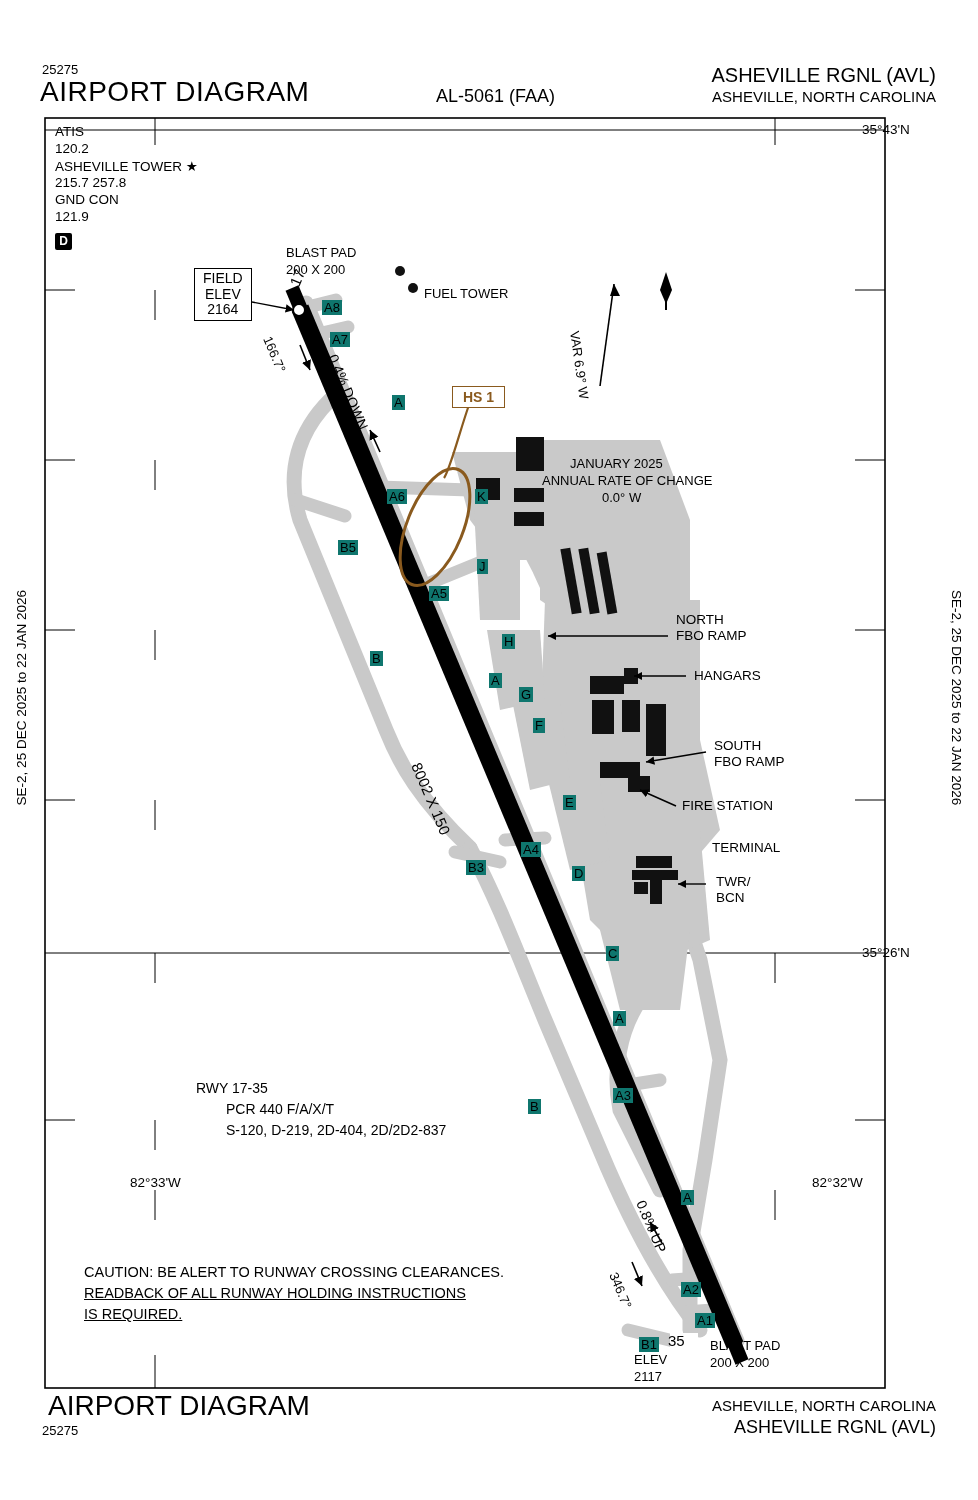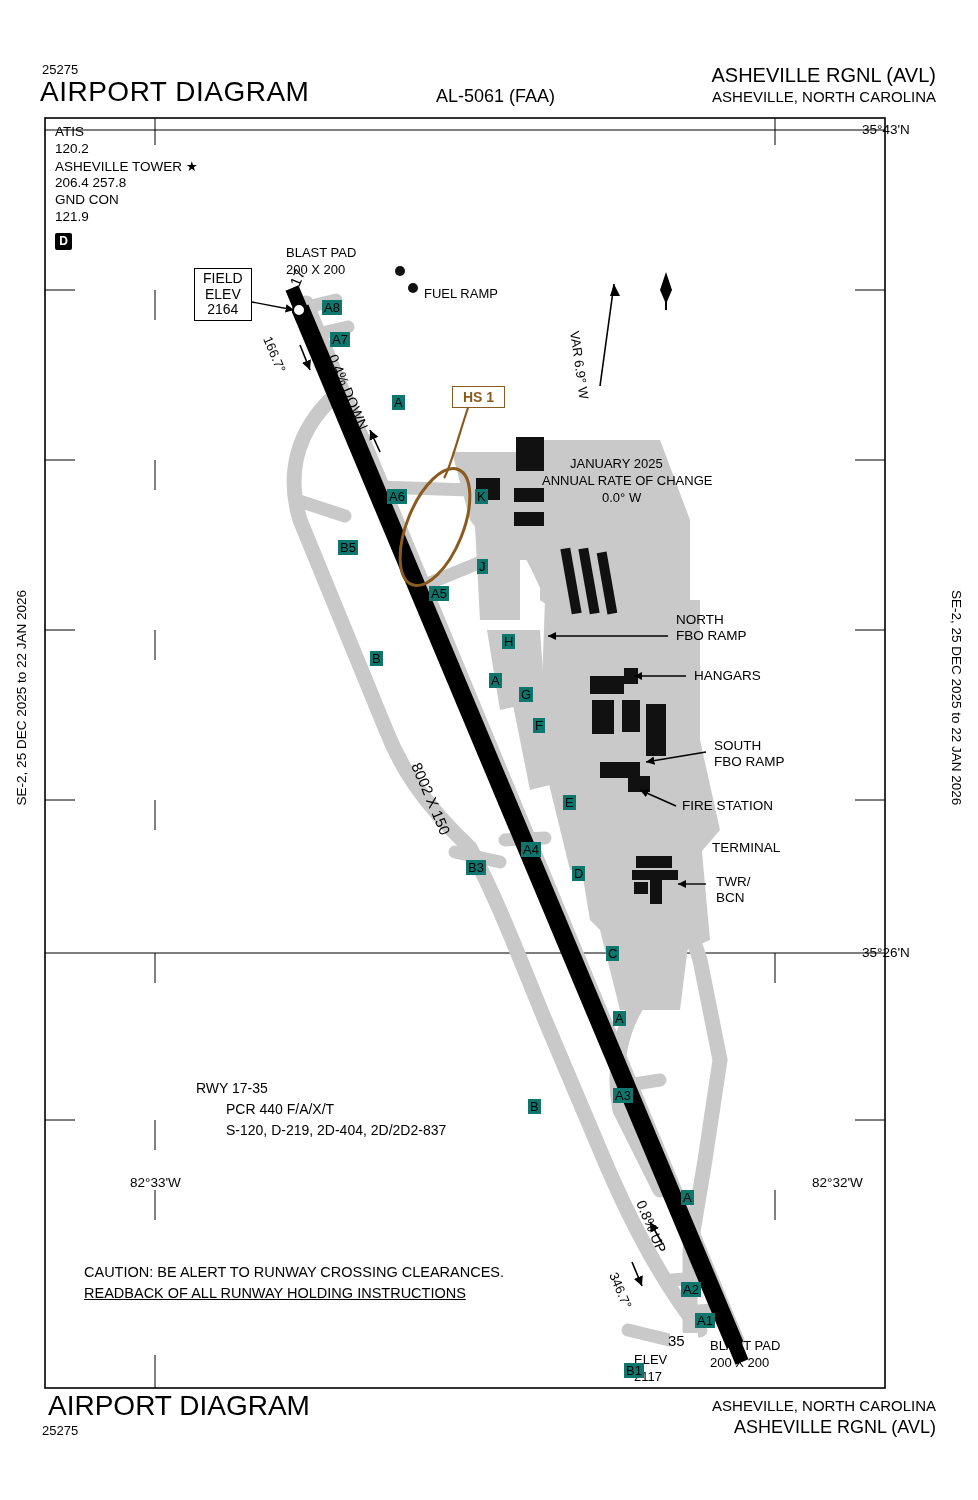--- a/index.html
+++ b/index.html
@@ -194,40 +194,40 @@
 <div class="abs" id="faa-id">AL-5061 (FAA)</div>
 <div class="abs" id="apt-name-top">ASHEVILLE RGNL  (AVL)</div>
 <div class="abs" id="city-top">ASHEVILLE, NORTH CAROLINA</div>
 
 <div class="abs sidetext" id="side-left">SE-2,  25 DEC 2025  to  22 JAN 2026</div>
 <div class="abs sidetext" id="side-right">SE-2,  25 DEC 2025  to  22 JAN 2026</div>
 
 <div class="abs comm" style="top:124px">ATIS</div>
 <div class="abs comm" style="top:141px">120.2</div>
 <div class="abs comm" style="top:158px">ASHEVILLE TOWER ★</div>
-<div class="abs comm" style="top:175px">206.4  257.8</div>
+<div class="abs comm" style="top:175px">215.7  257.8</div>
 <div class="abs comm" style="top:192px">GND CON</div>
 <div class="abs comm" style="top:209px">121.9</div>
 <div class="abs" id="dbox">D</div>
 
 <div class="abs" id="field-elev-box">
   <div>FIELD</div>
   <div>ELEV</div>
   <div>2164</div>
 </div>
 
 <div class="abs" id="hs1-box">HS 1</div>
 
 <div class="abs lbl" style="left:286px;top:245px">BLAST PAD</div>
 <div class="abs lbl" style="left:286px;top:262px">200 X 200</div>
 
 <div class="abs lbl" style="left:710px;top:1338px">BLAST PAD</div>
 <div class="abs lbl" style="left:710px;top:1355px">200 X 200</div>
 
-<div class="abs lbl" style="left:424px;top:286px">FUEL RAMP</div>
+<div class="abs lbl" style="left:424px;top:286px">FUEL TOWER</div>
 
 <div class="abs lbl" style="left:582px;top:330px;transform:rotate(82deg);transform-origin:left top;">VAR 6.9° W</div>
 <div class="abs lbl" style="left:570px;top:456px">JANUARY 2025</div>
 <div class="abs lbl" style="left:542px;top:473px">ANNUAL RATE OF CHANGE</div>
 <div class="abs lbl" style="left:602px;top:490px">0.0° W</div>
 
 <div class="abs coord" style="left:862px;top:122px">35°43'N</div>
 <div class="abs coord" style="left:862px;top:945px">35°26'N</div>
 <div class="abs coord" style="left:130px;top:1175px">82°33'W</div>
 <div class="abs coord" style="left:812px;top:1175px">82°32'W</div>
@@ -260,20 +260,21 @@
 
 <div class="abs" id="rwydata">
   <div>RWY 17-35</div>
   <div style="padding-left:30px">PCR 440 F/A/X/T</div>
   <div style="padding-left:30px">S-120, D-219, 2D-404, 2D/2D2-837</div>
 </div>
 
 <div class="abs" id="caution">
   <div>CAUTION: BE ALERT TO RUNWAY CROSSING CLEARANCES.</div>
   <div class="u">READBACK OF ALL RUNWAY HOLDING INSTRUCTIONS</div>
+  <div class="u">IS REQUIRED.</div>
 </div>
 
 <div id="taxiway-labels">
     <div class="abs twy" style="left: 322px; top: 300px;">A8</div>
     <div class="abs twy" style="left: 330px; top: 332px;">A7</div>
     <div class="abs twy" style="left: 392px; top: 395px;">A</div>
     <div class="abs twy" style="left: 387px; top: 489px;">A6</div>
     <div class="abs twy" style="left: 475px; top: 489px;">K</div>
     <div class="abs twy" style="left: 338px; top: 510px; margin-top: 30px;">B5</div>
     <div class="abs twy" style="left: 477px; top: 559px;">J</div>
@@ -287,19 +288,19 @@
     <div class="abs twy" style="left: 521px; top: 842px;">A4</div>
     <div class="abs twy" style="left: 466px; top: 860px;">B3</div>
     <div class="abs twy" style="left: 572px; top: 866px;">D</div>
     <div class="abs twy" style="left: 606px; top: 946px;">C</div>
     <div class="abs twy" style="left: 613px; top: 1011px;">A</div>
     <div class="abs twy" style="left: 613px; top: 1088px;">A3</div>
     <div class="abs twy" style="left: 528px; top: 1099px;">B</div>
     <div class="abs twy" style="left: 681px; top: 1190px;">A</div>
     <div class="abs twy" style="left: 681px; top: 1282px;">A2</div>
     <div class="abs twy" style="left: 695px; top: 1313px;">A1</div>
-    <div class="abs twy" style="left: 624px; top: 1337px; margin-top: 26px;">B1</div>
+    <div class="abs twy" style="left: 639px; top: 1337px;">B1</div>
   </div>
 
 <div class="abs" id="title-bot">AIRPORT DIAGRAM</div>
 <div class="abs" id="chart-number-bot">25275</div>
 <div class="abs" id="city-bot">ASHEVILLE, NORTH CAROLINA</div>
 <div class="abs" id="apt-name-bot">ASHEVILLE RGNL  (AVL)</div>
 
 </body></html>

